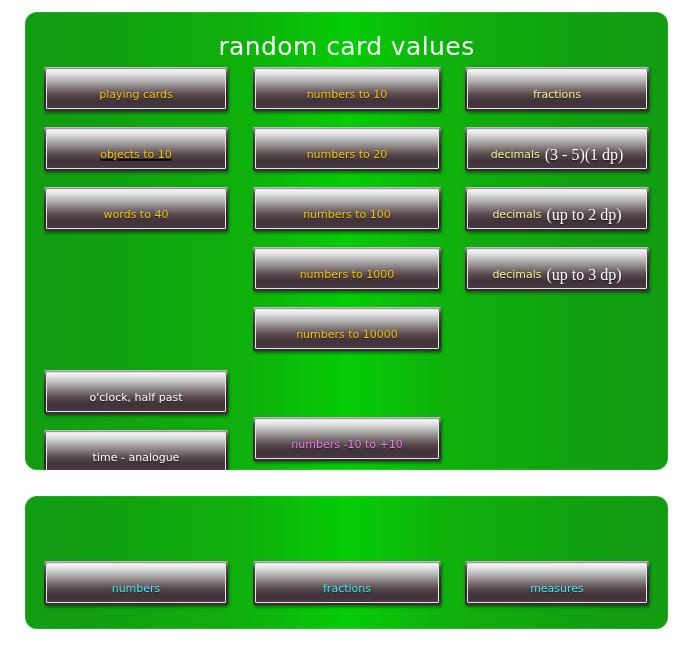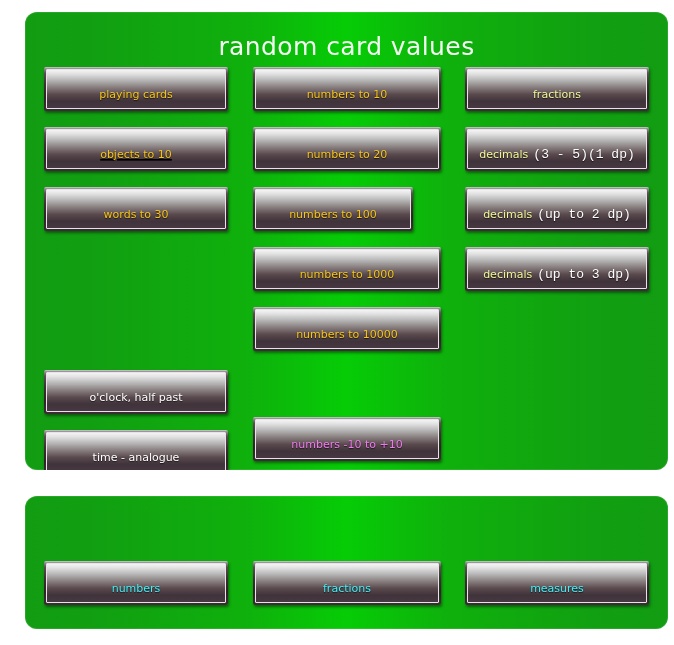--- a/index.html
+++ b/index.html
@@ -106,22 +106,22 @@
   .btn-label {
     font-family: "DejaVu Sans", sans-serif;
     font-size: 11px;
     line-height: 1;
     white-space: nowrap;
     text-shadow: 0 1px 1px rgba(0,0,0,0.65);
     padding-top: 10px;
   }
 
   .btn-sub {
-    font-family: Liberation Mono, monospace;
-    font-size: 13px;
+    font-family: Liberation Serif, serif;
+    font-size: 16px;
     line-height: 1;
     color: #ffffff;
     white-space: nowrap;
     text-shadow: 0 1px 1px rgba(0,0,0,0.65);
     padding-top: 11px;
     padding-left: 5px;
   }
 
   
   .c-gold    { color: #f5c518; }
@@ -146,21 +146,21 @@
     </div>
 
     <div class="btn" style="left:19px; top:115px; width:184px; height:44px;text-decoration:underline;">
       <div class="btn-inner">
         <span class="btn-label c-gold">objects to 10</span>
       </div>
     </div>
 
     <div class="btn" style="left:19px; top:175px; width:184px; height:44px;">
       <div class="btn-inner">
-        <span class="btn-label c-gold">words to 30</span>
+        <span class="btn-label c-gold">words to 40</span>
       </div>
     </div>
 
     <div class="btn" style="left:19px; top:358px; width:184px; height:44px;">
       <div class="btn-inner">
         <span class="btn-label c-white">o'clock, half past</span>
       </div>
     </div>
 
     <div class="btn" style="left:19px; top:418px; width:184px; height:44px;">
@@ -174,21 +174,21 @@
         <span class="btn-label c-gold">numbers to 10</span>
       </div>
     </div>
 
     <div class="btn" style="left:228px; top:115px; width:188px; height:44px;text-align:right;">
       <div class="btn-inner">
         <span class="btn-label c-gold">numbers to 20</span>
       </div>
     </div>
 
-    <div class="btn" style="left:228px; top:175px; width:160px; height:44px;">
+    <div class="btn" style="left:228px; top:175px; width:188px; height:44px;">
       <div class="btn-inner">
         <span class="btn-label c-gold">numbers to 100</span>
       </div>
     </div>
 
     <div class="btn" style="left:228px; top:235px; width:188px; height:44px;">
       <div class="btn-inner">
         <span class="btn-label c-gold">numbers to 1000</span>
       </div>
     </div>

